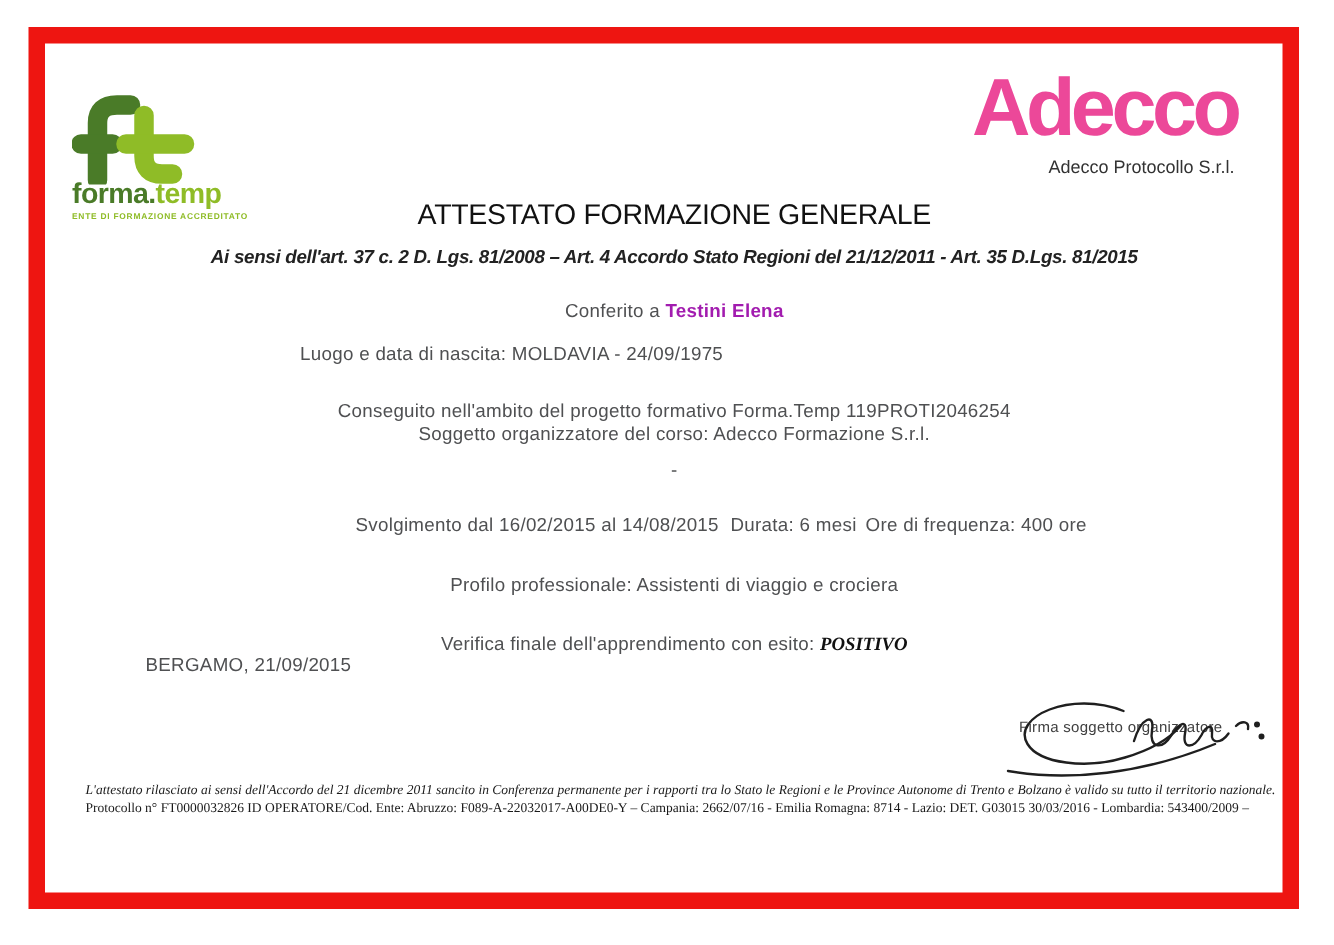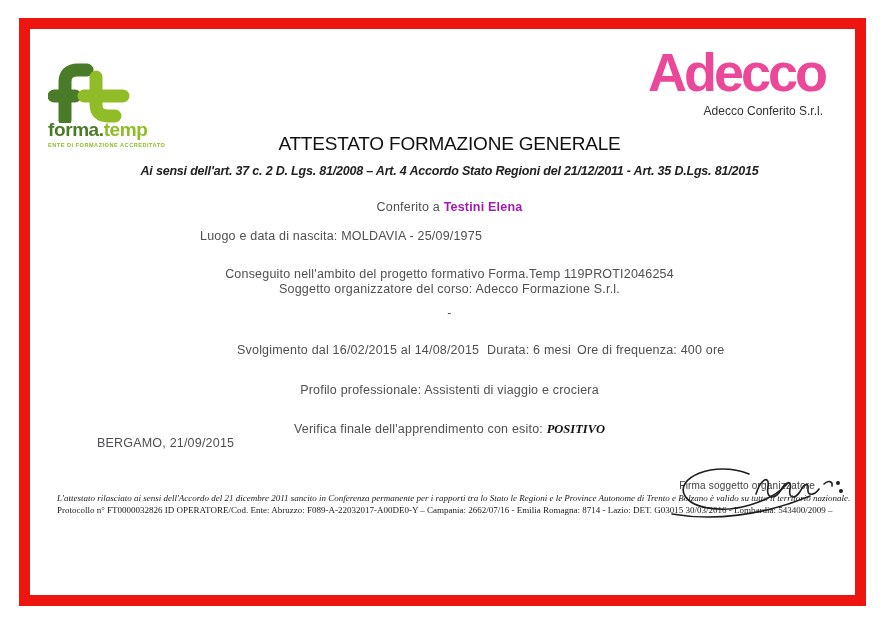--- a/index.html
+++ b/index.html
@@ -35,21 +35,21 @@
   .abs{position:absolute;white-space:nowrap;}
   .line-project{top:267px;}
   .line-organizer{top:282px;}
   .line-dash{top:306px;}
   .line-profile{top:383px;}
   .line-verify{top:422px;}
   .positivo{font-family:"Liberation Serif",serif;font-weight:700;font-style:italic;color:#111111;font-size:12.5px;letter-spacing:0;}
   .firma-label{font-size:10px;color:#404040;letter-spacing:0.2px;margin-top:32px;}
   .signature{position:absolute;left:652px;top:458px;}
   
-  .footer{position:absolute;left:57px;top:492px;width:792px;font-family:"Liberation Serif",serif;color:#1a1a1a;}
+  .footer{position:absolute;left:57px;top:520px;width:792px;font-family:"Liberation Serif",serif;color:#1a1a1a;}
   .footer-l1{font-style:italic;font-size:9px;line-height:12px;white-space:nowrap;}
   .footer-l2,.footer-l3{font-size:9px;line-height:12px;white-space:nowrap;}
 </style>
 </head>
 <body>
 
 <div class="page">
   <div class="frame"></div>
 
   <div class="ft-logo">
@@ -58,29 +58,29 @@
       <path d="M 6 33 L 27 33" fill="none" stroke="#4a7b28" stroke-width="13" stroke-linecap="round"></path>
       <path d="M 48 14 L 48 41 Q 48 53 60 53 L 67 53" fill="none" stroke="#8fbc27" stroke-width="13" stroke-linecap="round"></path>
       <path d="M 36 33 L 75 33" fill="none" stroke="#8fbc27" stroke-width="13" stroke-linecap="round"></path>
     </svg>
     <div class="ft-text"><span class="ft-dark">forma.</span><span class="ft-light">temp</span></div>
     <div class="ft-caption">ENTE DI FORMAZIONE ACCREDITATO</div>
   </div>
 
   <div class="adecco">
     <div class="adecco-word">Adecco</div>
-    <div class="adecco-sub">Adecco Conferito S.r.l.</div>
+    <div class="adecco-sub">Adecco Protocollo S.r.l.</div>
   </div>
 
   <div class="centered doc-title">ATTESTATO FORMAZIONE GENERALE</div>
   <div class="centered doc-subtitle">Ai sensi dell'art. 37 c. 2 D. Lgs. 81/2008 – Art. 4 Accordo Stato Regioni del 21/12/2011 - Art. 35 D.Lgs. 81/2015</div>
 
   <div class="centered body-text line-conferito"><span>Conferito a </span><span class="name-red">Testini Elena</span></div>
 
-  <div class="abs body-text" style="left:200px;top:229px;">Luogo e data di nascita: MOLDAVIA - 25/09/1975</div>
+  <div class="abs body-text" style="left:200px;top:229px;">Luogo e data di nascita: MOLDAVIA - 24/09/1975</div>
 
   <div class="centered body-text line-project">Conseguito nell'ambito del progetto formativo Forma.Temp 119PROTI2046254</div>
   <div class="centered body-text line-organizer">Soggetto organizzatore del corso: Adecco Formazione S.r.l.</div>
   <div class="centered body-text line-dash">-</div>
 
   <div class="abs body-text" style="left:237px;top:343px;">Svolgimento dal 16/02/2015 al 14/08/2015</div>
   <div class="abs body-text" style="left:487px;top:343px;">Durata: 6 mesi</div>
   <div class="abs body-text" style="left:577px;top:343px;">Ore di frequenza: 400 ore</div>
 
   <div class="centered body-text line-verify"><span>Verifica finale dell'apprendimento con esito: </span><span class="positivo">POSITIVO</span></div>

